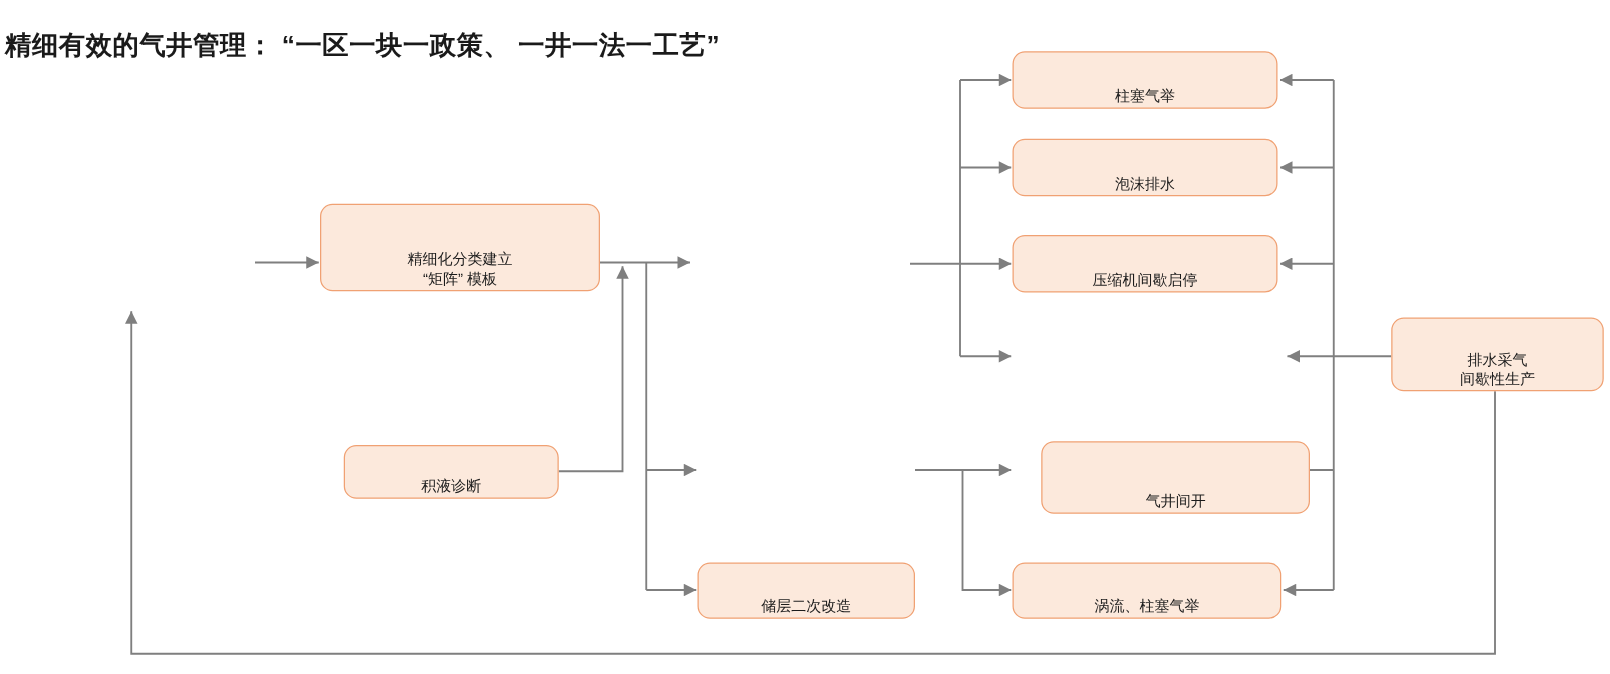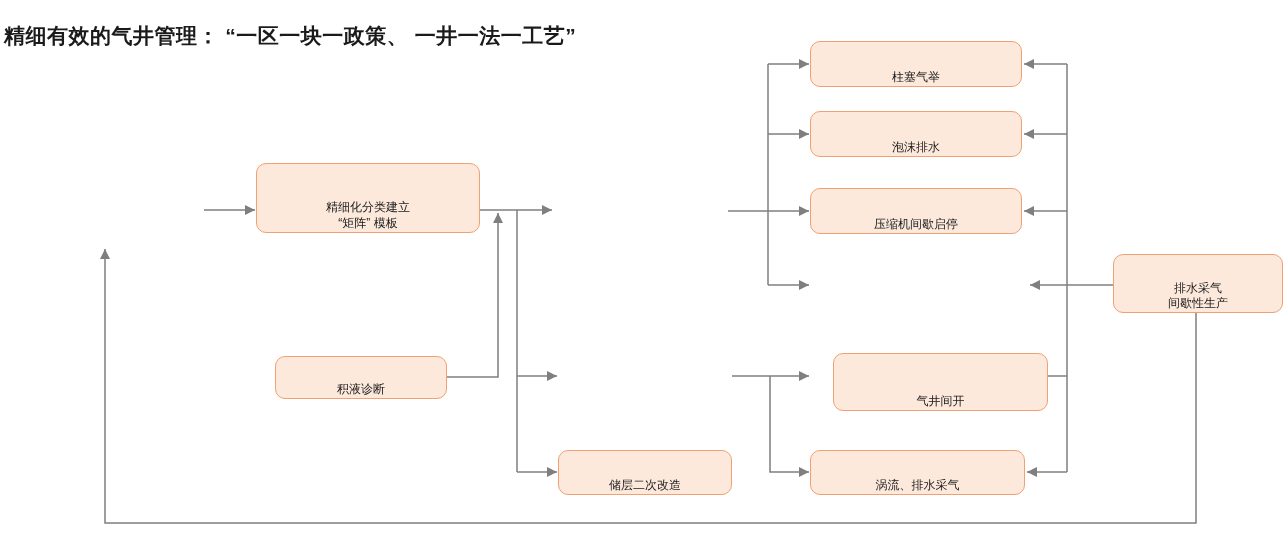--- a/index.html
+++ b/index.html
@@ -103,21 +103,21 @@
   <div class="node" style="left:810px;top:111px;width:212px;height:46px">
     <span>泡沫排水</span>
   </div>
 
 
   <div class="node" style="left:833px;top:353px;width:215px;height:58px">
     <span>气井间开</span>
   </div>
 
   <div class="node" style="left:810px;top:450px;width:215px;height:45px">
-    <span>涡流、排水采气</span>
+    <span>涡流、柱塞气举</span>
   </div>
 
   <div class="node" style="left:1113px;top:254px;width:170px;height:59px;line-height:1.3">
     <span>排水采气</span>
     <span>间歇性生产</span>
   </div>
 
 </div>
 
 </body></html>

